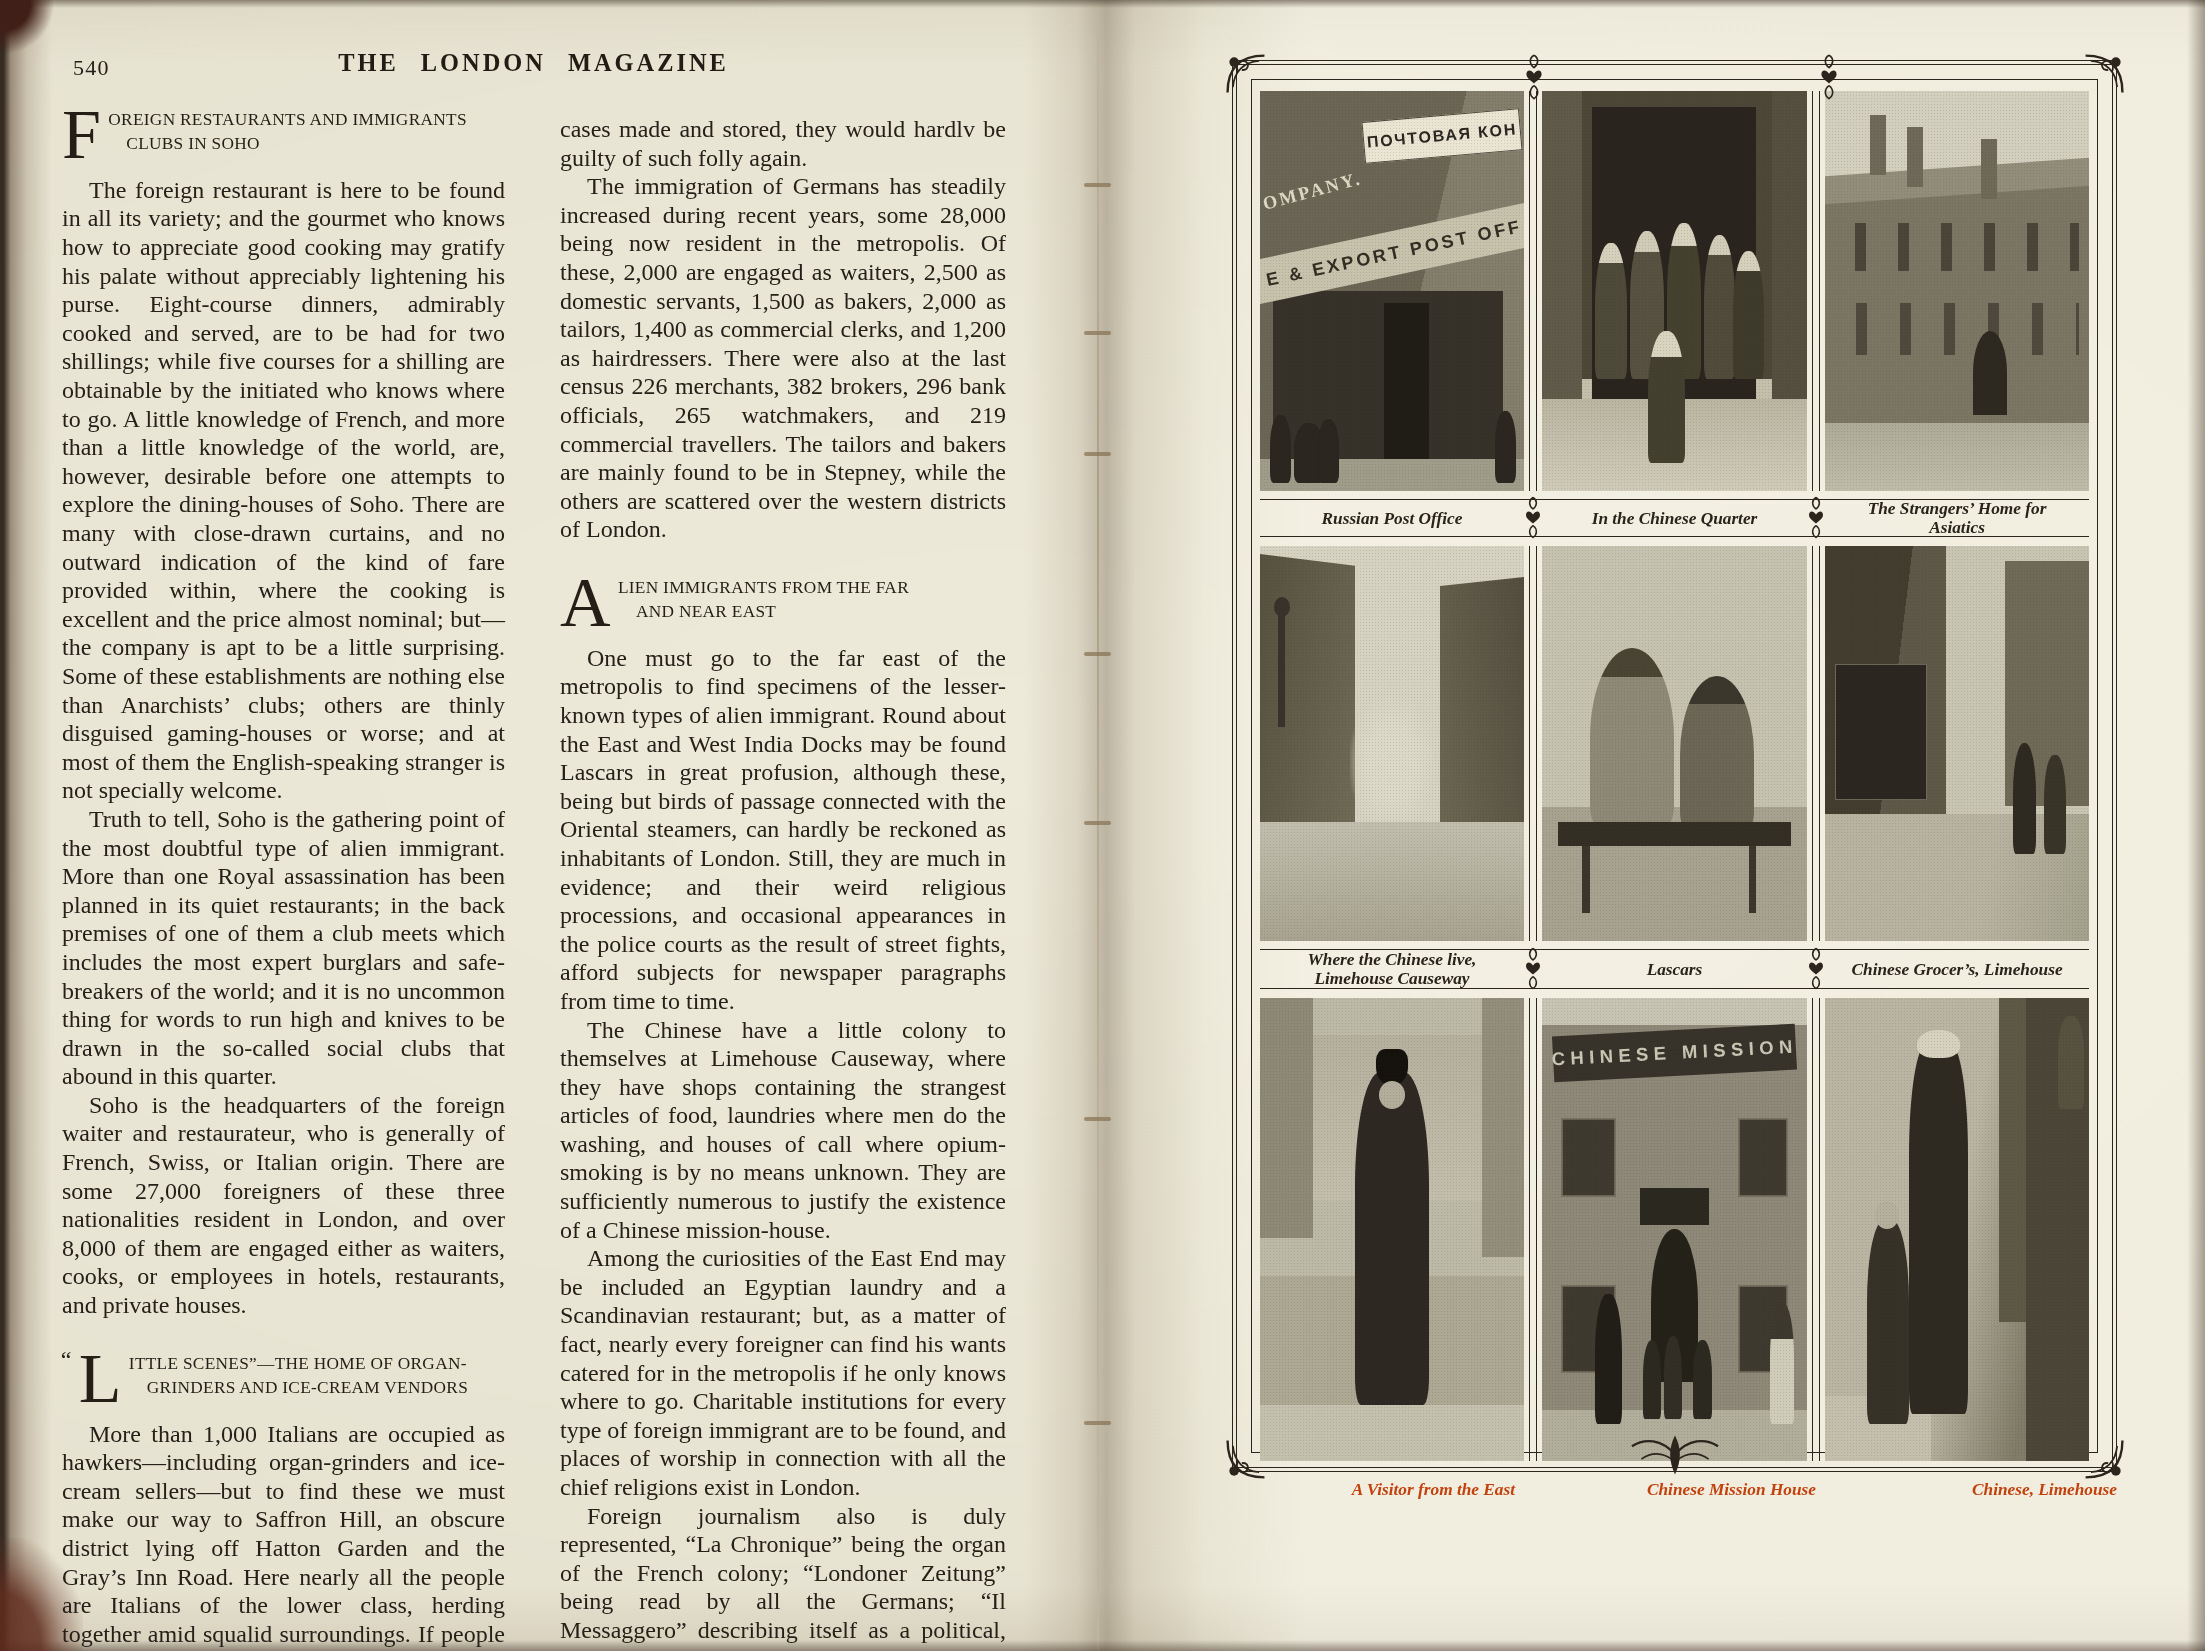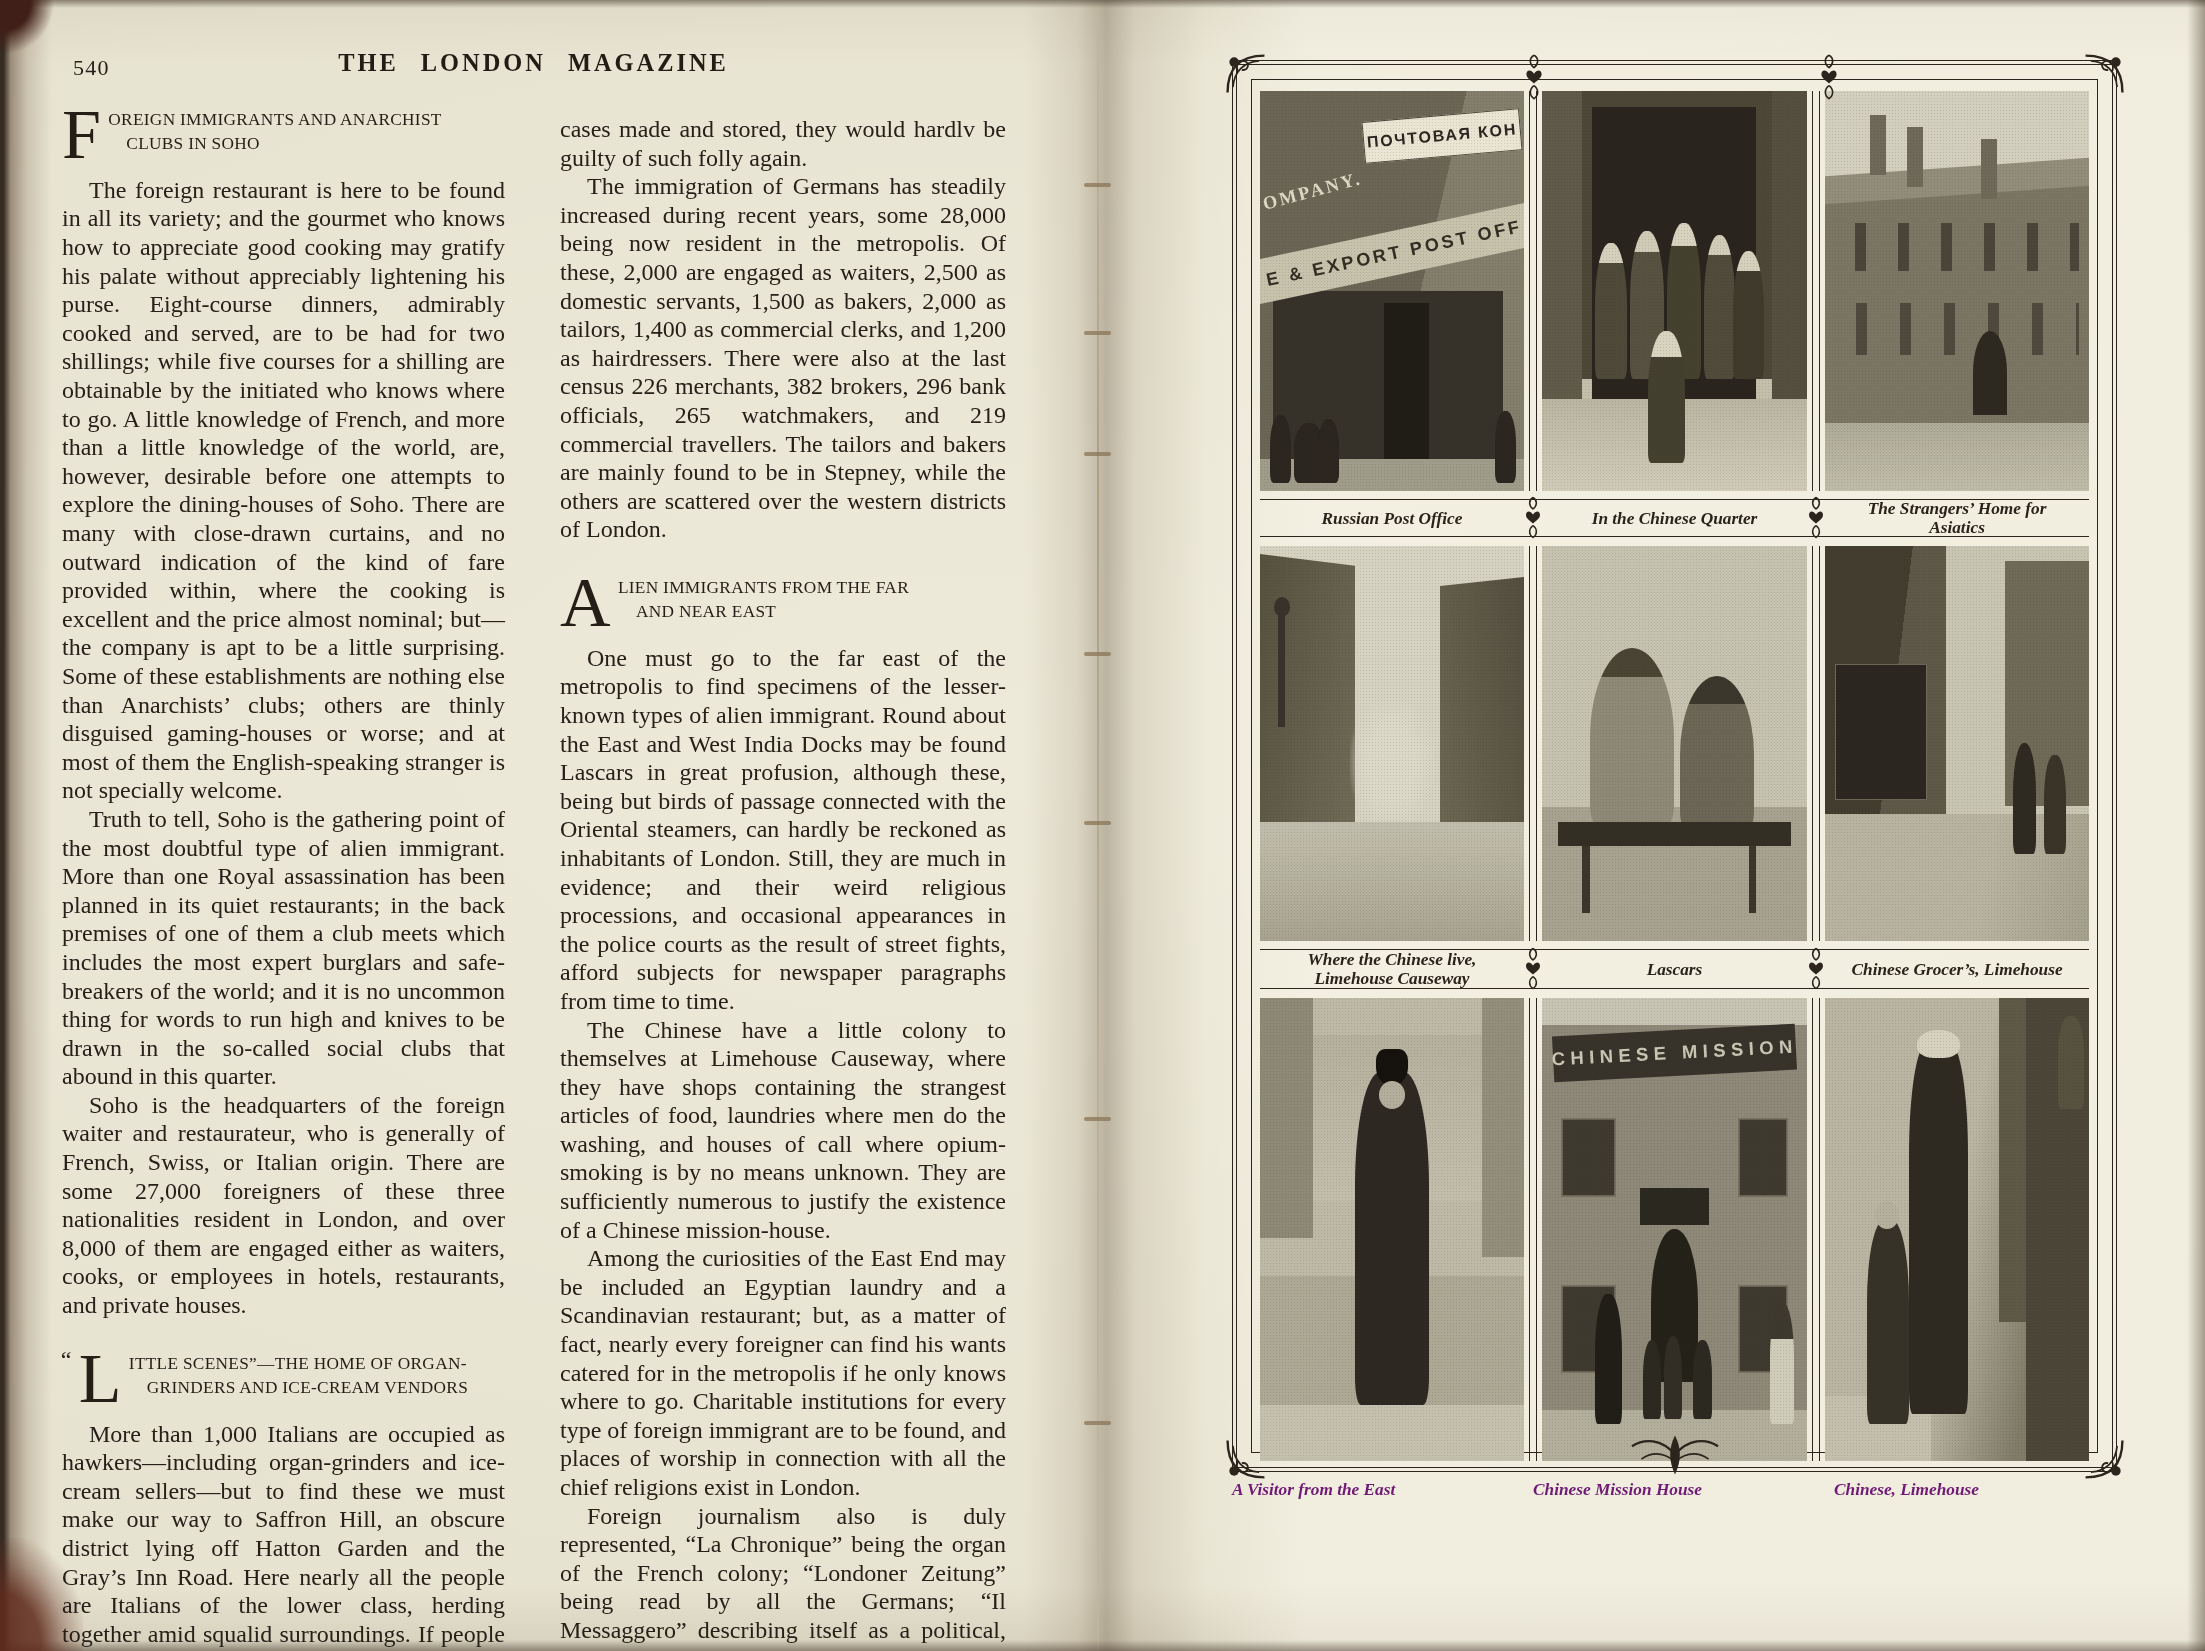--- a/index.html
+++ b/index.html
@@ -74,21 +74,21 @@
   .c-br{right:-9.5px;bottom:-9.5px;transform:rotate(180deg);}
   .topOrn{position:absolute;top:-8.3px;width:24px;height:50px;}
   .topOrn svg{width:100%;height:100%;}
   .to1{left:289px;}
   .to2{left:584px;}
   .crest{position:absolute;left:50%;bottom:-7.1px;transform:translateX(-50%);width:113px;height:46px;}
   .crest svg{width:100%;height:100%;}
 
   .below-frame{position:absolute;left:1232px;top:1480px;width:885px;display:grid;
     grid-template-columns:1fr 18px 1fr 18px 1fr;}
-  .below-frame .cap{text-align:left;font-style:italic;font-weight:700;font-size:17.3px;color:#701a75;}
+  .below-frame .cap{text-align:right;font-style:italic;font-weight:700;font-size:17.3px;color:#c2410c;}
   .plate-title{position:absolute;left:1232px;top:1509px;width:885px;text-align:center;
     font-size:21.4px;letter-spacing:1.2px;word-spacing:6px;color:#241e16;}
   .folio-right{position:absolute;left:1232px;top:1536px;width:885px;text-align:center;
     font-size:19.6px;letter-spacing:3.6px;}
 
   
   .sign{display:flex;align-items:center;justify-content:center;white-space:nowrap;}
   
   .ph0{background:linear-gradient(103deg,#6b6555 0 58%,#837d6c 58%);}
   .ph0 .store{left:5%;right:8%;top:50%;height:43%;background:#36322a;}
@@ -232,21 +232,21 @@
   <div class="shade edge-bottom"></div>
   <div class="shade corner-tl"></div>
   <div class="shade corner-bl"></div>
 
   <div class="folio-left">540</div>
   <div class="masthead">THE LONDON MAGAZINE</div>
 
   <div class="col col1">
     <h2 class="shead">
       <span class="dc">F</span>
-      <span>OREIGN IMMIGRANTS AND ANARCHIST</span><br>
+      <span>OREIGN RESTAURANTS AND IMMIGRANTS</span><br>
       <span class="ind">CLUBS IN SOHO</span>
     </h2>
     <p>The foreign restaurant is here to be found in all its variety; and the gourmet who knows how to appreciate good cooking may gratify his palate without appreciably lightening his purse. Eight-course dinners, admirably cooked and served, are to be had for two shillings; while five courses for a shilling are obtainable by the initiated who knows where to go. A little knowledge of French, and more than a little knowledge of the world, are, however, desirable before one attempts to explore the dining-houses of Soho. There are many with close-drawn curtains, and no outward indication of the kind of fare provided within, where the cooking is excellent and the price almost nominal; but—the company is apt to be a little surprising. Some of these establishments are nothing else than Anarchists’ clubs; others are thinly disguised gaming-houses or worse; and at most of them the English-speaking stranger is not specially welcome.</p>
     <p>Truth to tell, Soho is the gathering point of the most doubtful type of alien immigrant. More than one Royal assassination has been planned in its quiet restaurants; in the back premises of one of them a club meets which includes the most expert burglars and safe-breakers of the world; and it is no uncommon thing for words to run high and knives to be drawn in the so-called social clubs that abound in this quarter.</p>
     <p>Soho is the headquarters of the foreign waiter and restaurateur, who is generally of French, Swiss, or Italian origin. There are some 27,000 foreigners of these three nationalities resident in London, and over 8,000 of them are engaged either as waiters, cooks, or employees in hotels, restaurants, and private houses.</p>
     <h2 class="shead mid">
       <span class="q">“</span>
       <span class="dc" style="margin-left:16.7px">L</span>
       <span>ITTLE SCENES”—THE HOME OF ORGAN-</span><br>
       <span class="ind">GRINDERS AND ICE-CREAM VENDORS</span>

